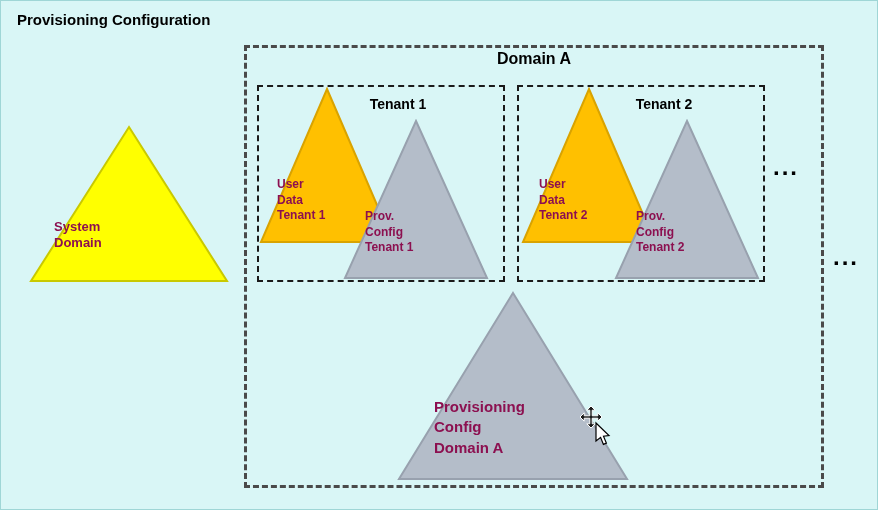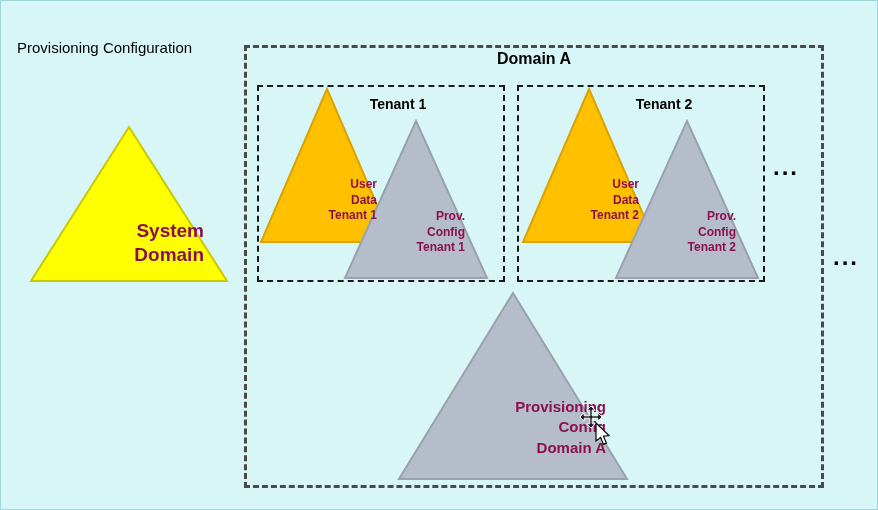--- a/index.html
+++ b/index.html
@@ -1,45 +1,45 @@
 <!DOCTYPE html>
 <html><head>
 <meta charset="utf-8">
 <style>
   html,body { margin:0; padding:0; background:#ffffff; }
   .canvas {
     position:relative; width:878px; height:510px;
     background:#d9f6f6; border:1px solid #9fd6d6; box-sizing:border-box;
     font-family:"Liberation Sans", sans-serif; overflow:hidden;
   }
-  .title { position:absolute; left:16px; top:10px; font-size:15px; font-weight:normal; color:#000;margin-top:28px; }
+  .title { position:absolute; left:16px; top:10px; font-size:15px; font-weight:bold; color:#000; }
 
   .domain-a-box { position:absolute; left:243px; top:44px; width:580px; height:443px;
     border:3px dashed #4a4a4a; box-sizing:border-box; }
   .domain-a-label { position:absolute; left:243px; top:49px; width:580px; text-align:center;
     font-size:16px; font-weight:bold; color:#000; }
 
   .tenant-box { position:absolute; width:248px; height:197px; border:2px dashed #1a1a1a; box-sizing:border-box; }
   .tenant1-box { left:256px; top:84px; }
   .tenant2-box { left:516px; top:84px; }
   .tenant-label { position:absolute; width:160px; text-align:center; font-size:14px; font-weight:bold; color:#000; }
   .tenant1-label { left:317px; top:95px; }
   .tenant2-label { left:583px; top:95px; }
 
   .tri { position:absolute; display:block; }
   .tri polygon { stroke-width:2; }
   .tri-yellow polygon { stroke:#c9c900; }
   .tri-orange polygon { stroke:#d9a300; }
   .tri-gray polygon { stroke:#98a1ae; }
 
-  .tri-label { position:absolute; text-align:right; font-weight:bold; color:#8c1050;
+  .tri-label { position:absolute; text-align:left; font-weight:bold; color:#8c1050;
     white-space:pre-line; line-height:1.3; }
 
   .sys-tri { left:28px; top:124px; }
-  .sys-label { left:53px; top:218px; width:150px; font-size:19px; line-height:1.25; }
+  .sys-label { left:53px; top:218px; width:150px; font-size:13px; line-height:1.25; }
 
   .ud1-tri { left:258px; top:86px; }
   .ud1-label { left:276px; top:176px; width:100px; font-size:12px; }
   .pc1-tri { left:342px; top:118px; }
   .pc1-label { left:364px; top:208px; width:100px; font-size:12px; }
 
   .ud2-tri { left:520px; top:86px; }
   .ud2-label { left:538px; top:176px; width:100px; font-size:12px; }
   .pc2-tri { left:613px; top:118px; }
   .pc2-label { left:635px; top:208px; width:100px; font-size:12px; }

